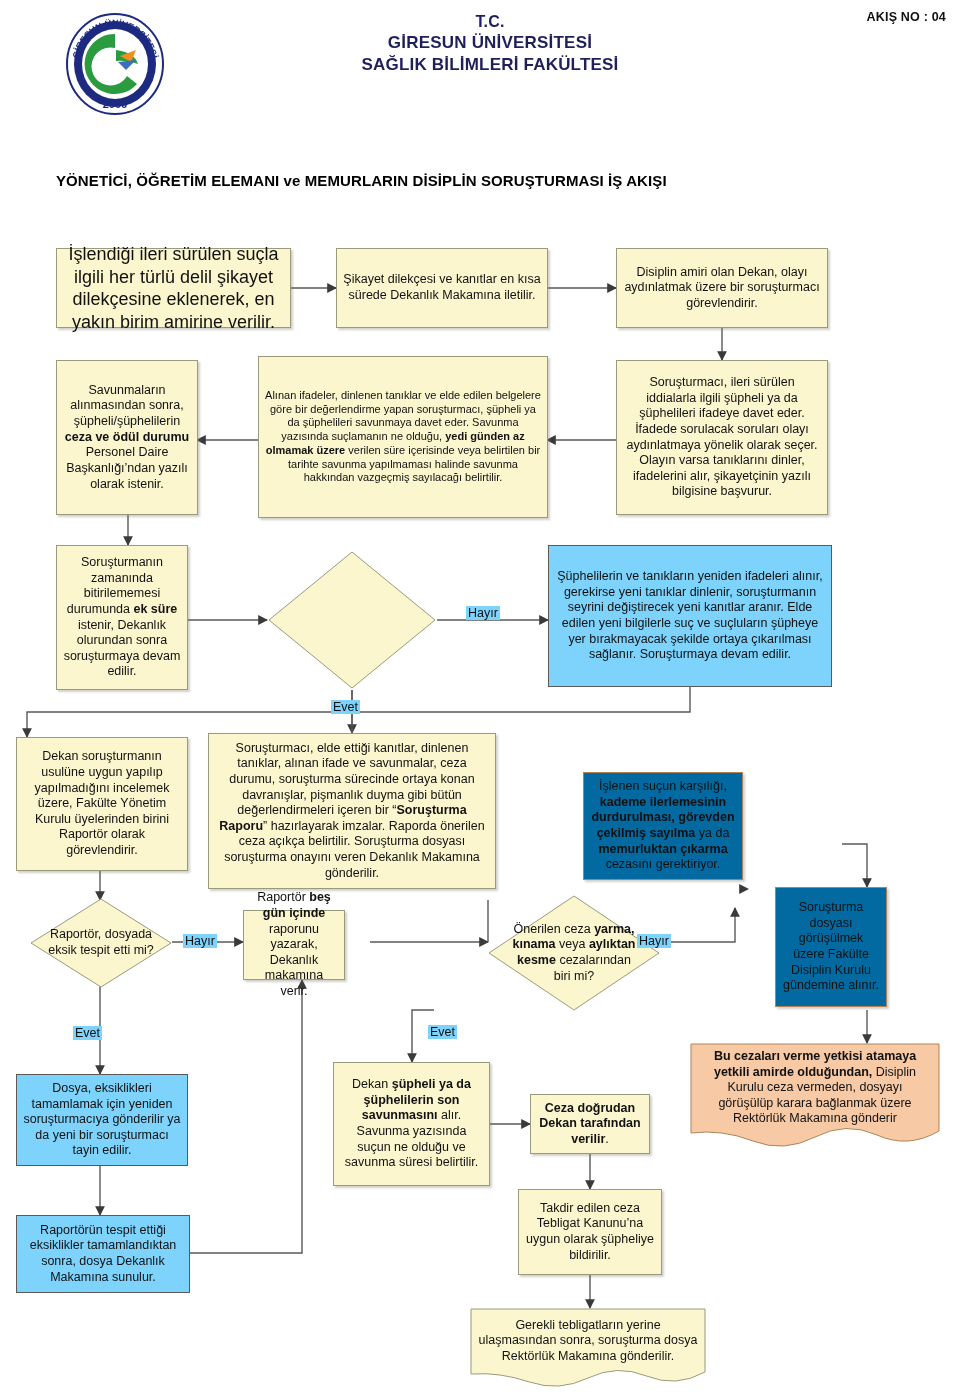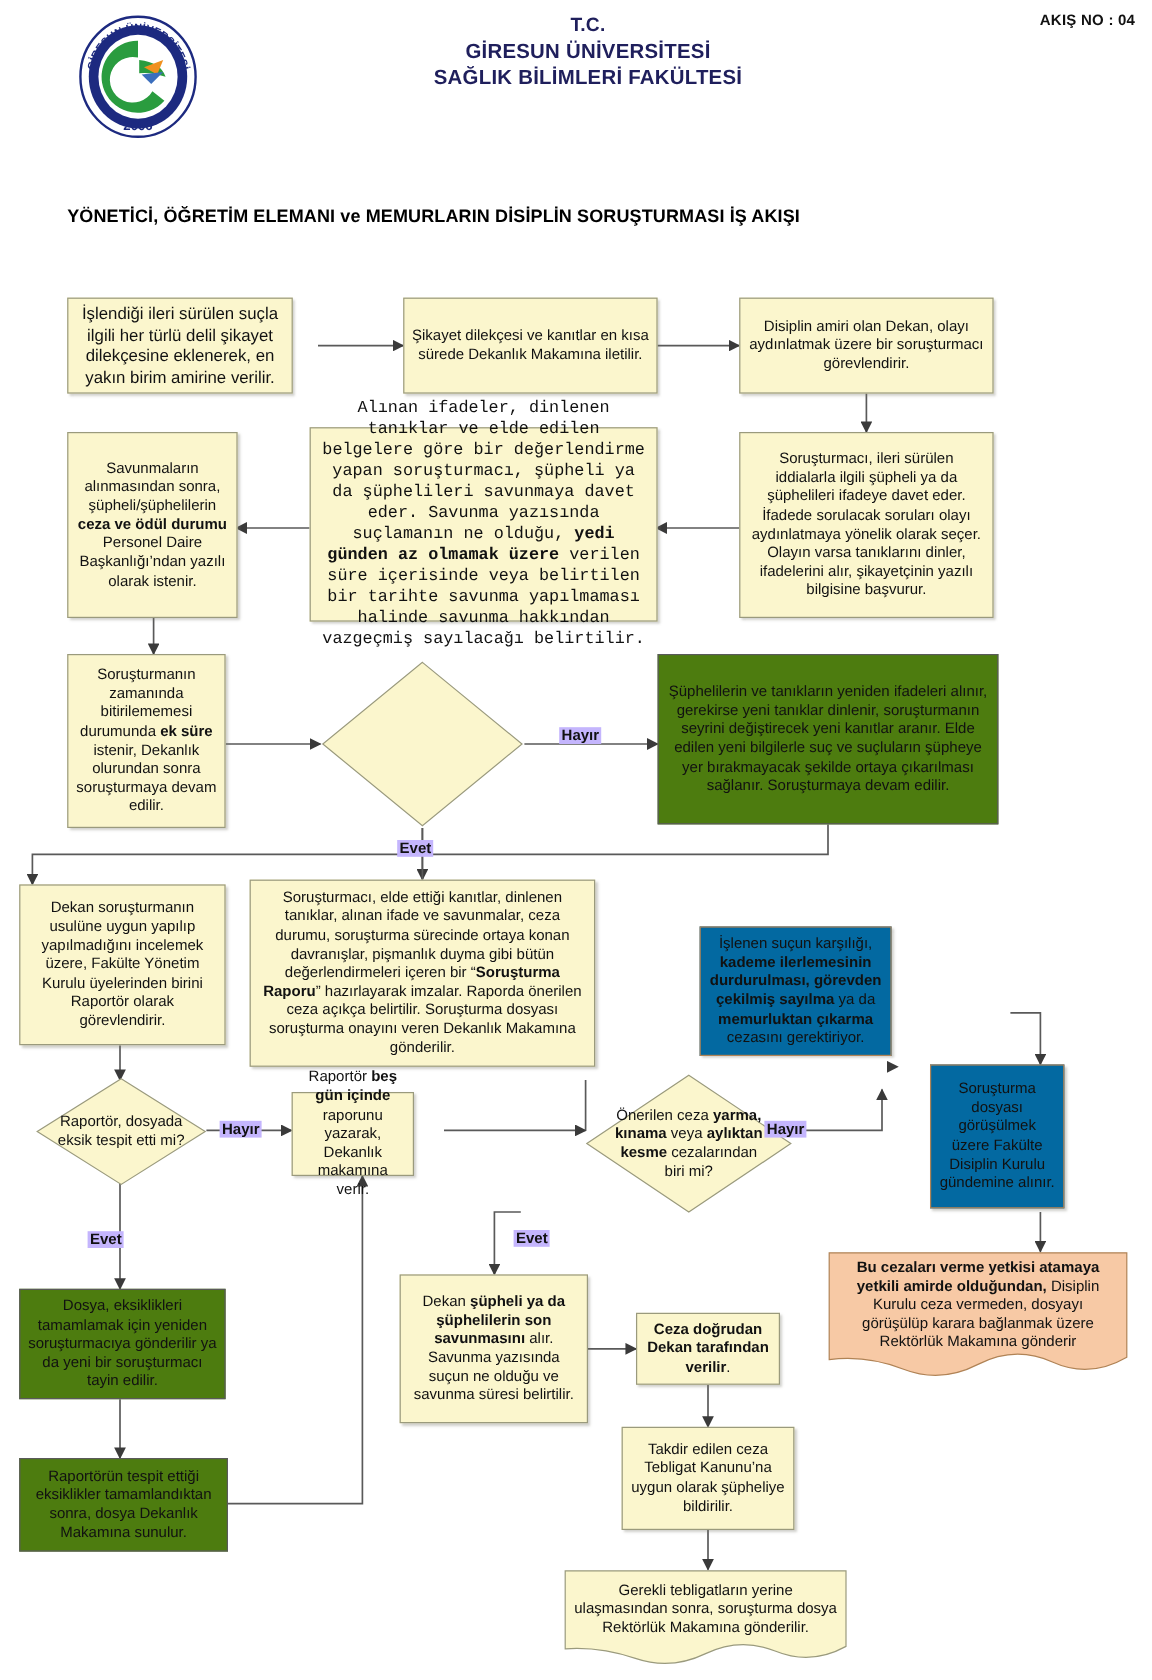--- a/index.html
+++ b/index.html
@@ -27,21 +27,21 @@
     font-size:15px;font-weight:bold;color:#000000;letter-spacing:.1px;
   }
 
   
   .box{
     background:#fbf6cd;border:1px solid #9a9a7d;
     display:flex;align-items:center;justify-content:center;
     text-align:center;padding:4px 6px;line-height:1.25;
     box-shadow:2px 2px 2px rgba(120,120,110,.35);
   }
-  .box.plain{background:#4d7c0f;border:1px solid #5a5a5a;box-shadow:none;}
+  .box.plain{background:#7dd3fc;border:1px solid #5a5a5a;box-shadow:none;}
   .box.orange{background:#0369a1;border:1px solid #b08356;}
   .box p{margin:0;}
   .b{font-weight:bold;}
 
   
   .docshape{position:absolute;}
   .docshape .inner{
     position:absolute;left:0;top:0;right:0;
     display:flex;align-items:center;justify-content:center;
     text-align:center;line-height:1.25;padding:6px 8px;
@@ -51,21 +51,21 @@
 
   
   .diamond{position:absolute;}
   .diamond svg{position:absolute;left:0;top:0;}
   .diamond .dtext{
     position:absolute;left:14%;top:0;width:72%;height:100%;
     display:flex;align-items:center;justify-content:center;
     text-align:center;line-height:1.25;
   }
 
-  .lbl{position:absolute;font-size:12.5px;background:#c4b5fd;padding:0 2px;font-weight:bold;}
+  .lbl{position:absolute;font-size:12.5px;background:#7dd3fc;padding:0 2px;}
 
   svg.wires{position:absolute;left:0;top:0;width:960px;height:1400px;pointer-events:none;}
 </style>
 </head>
 <body>
 
 <div class="abs" id="flow-no">AKIŞ NO : 04</div>
 
 <div class="abs" id="logo">
   <svg width="110" height="105" viewBox="0 0 110 105">
@@ -147,37 +147,37 @@
 
     <path d="M867 1010 V1043"></path>
   </g>
 
   <g stroke="#595959" stroke-width="1.4" fill="none">
     <path d="M352 690 V733"></path>
     <path d="M488 942 V900"></path>
   </g>
 </svg>
 
-<div class="abs box" style="left:56px;top:248px;width:188px;height:80px;font-size:14px;">
+<div class="abs box" style="left:56px;top:248px;width:235px;height:80px;font-size:18px;">
   <p>İşlendiği ileri sürülen suçla ilgili her türlü delil şikayet dilekçesine eklenerek, en yakın birim amirine verilir.</p>
 </div>
 
 <div class="abs box" style="left:336px;top:248px;width:212px;height:80px;font-size:12.5px;">
   <p>Şikayet dilekçesi ve kanıtlar en kısa sürede Dekanlık Makamına iletilir.</p>
 </div>
 
 <div class="abs box" style="left:616px;top:248px;width:212px;height:80px;font-size:12.5px;">
   <p>Disiplin amiri olan Dekan, olayı aydınlatmak üzere bir soruşturmacı görevlendirir.</p>
 </div>
 
 <div class="abs box" style="left:56px;top:360px;width:142px;height:155px;font-size:12.5px;">
   <p><span>Savunmaların alınmasından sonra, şüpheli/şüphelilerin </span><span class="b">ceza ve ödül durumu</span><span> Personel Daire Başkanlığı’ndan yazılı olarak istenir.</span></p>
 </div>
 
-<div class="abs box" style="left:258px;top:356px;width:290px;height:162px;font-size:14px;font-family:Liberation Mono, monospace;">
+<div class="abs box" style="left:258px;top:356px;width:290px;height:162px;font-size:11px;">
   <p><span>Alınan ifadeler, dinlenen tanıklar ve elde edilen belgelere göre bir değerlendirme yapan soruşturmacı, şüpheli ya da şüphelileri savunmaya davet eder. Savunma yazısında suçlamanın ne olduğu, </span><span class="b">yedi günden az olmamak üzere</span><span> verilen süre içerisinde veya belirtilen bir tarihte savunma yapılmaması halinde savunma hakkından vazgeçmiş sayılacağı belirtilir.</span></p>
 </div>
 
 <div class="abs box" style="left:616px;top:360px;width:212px;height:155px;font-size:12.5px;">
   <p>Soruşturmacı, ileri sürülen iddialarla ilgili şüpheli ya da şüphelileri ifadeye davet eder. İfadede sorulacak soruları olayı aydınlatmaya yönelik olarak seçer. Olayın varsa tanıklarını dinler, ifadelerini alır, şikayetçinin yazılı bilgisine başvurur.</p>
 </div>
 
 <div class="abs box" style="left:56px;top:545px;width:132px;height:145px;font-size:12.5px;">
   <p><span>Soruşturmanın zamanında bitirilememesi durumunda  </span><span class="b">ek süre</span><span> istenir, Dekanlık olurundan sonra soruşturmaya devam edilir.</span></p>
 </div>

